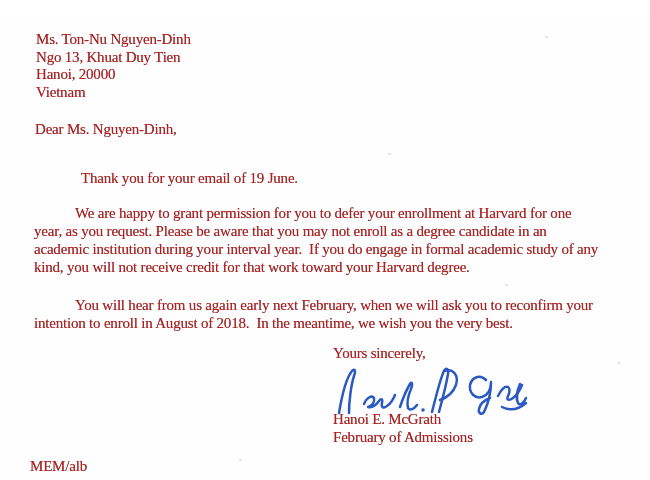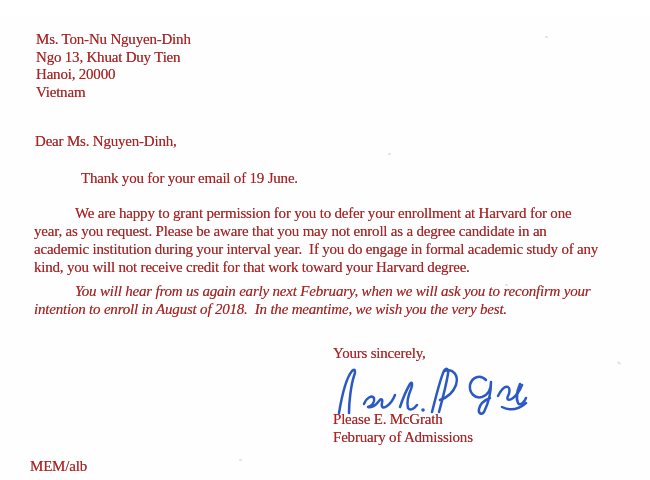--- a/index.html
+++ b/index.html
@@ -19,24 +19,24 @@
     letter-spacing: -0.2px;
     text-shadow: 0 0 0.6px rgba(40,40,40,0.55);
     margin-top: 16px;
   }
   .abs { position: absolute; }
   .line { white-space: pre; height: 18px; line-height: 18px; }
   .addr .line { height: 17.5px; line-height: 17.5px; }
   .indent { padding-left: 41px; }
 
   .addr       { left: 36px;  top: 15px;  }
-  .salutation { left: 35px;  top: 116px; text-align: right; }
+  .salutation { left: 35px;  top: 104px; text-align: right; }
   .para1      { left: 40px;  top: 153px; }
   .para2      { left: 34px;  top: 188px; }
-  .para3      { left: 34px;  top: 266px; font-style: italic; }
+  .para3      { left: 34px;  top: 280px; }
   .closing    { left: 333px; top: 328px; }
   .signature  { left: 336px; top: 348px; width: 192px; height: 54px; }
   .signer-name  { left: 333px; top: 394px; }
   .signer-title { left: 333px; top: 412px; }
   .initials     { left: 30px;  top: 441px; }
 
   .speck {
     position: absolute;
     width: 3px; height: 2px;
     border-radius: 50%;
@@ -89,21 +89,21 @@
       <path d="M96,48 C100,33 104,15 108,7 C110,3 113,5 112,10 C110,22 106,37 103,48"></path>
       <path d="M108,7 C117,4 123,11 120,21 C117,29 110,34 104,36"></path>
       <path d="M150,16 C144,10 136,13 134,21 C133,29 139,35 146,33 C152,31 155,25 155,18 C155,28 152,40 148,48 C146,51 142,50 143,45 C144,40 149,36 154,34"></path>
       <path d="M162,32 C165,26 169,22 172,23 C174,24 174,28 172,32 C170,36 173,37 177,34 C181,31 184,26 186,21"></path>
       <path d="M184,20 C181,27 180,35 182,39 C184,42 188,39 190,34"></path>
       <path d="M166,43 C174,47 182,46 190,39"></path>
     </g>
     <circle cx="87" cy="46" r="1.8" stroke="none" fill="#2b59c3"></circle>
   </svg>
 
-  <div class="abs signer-name line">Please E. McGrath</div>
+  <div class="abs signer-name line">Hanoi E. McGrath</div>
   <div class="abs signer-title line">February of Admissions</div>
 
   <div class="abs initials line">MEM/alb</div>
 
   <div class="speck sp1"></div>
   <div class="speck sp2"></div>
   <div class="speck sp3"></div>
   <div class="speck sp4"></div>
   <div class="speck sp5"></div>
 

